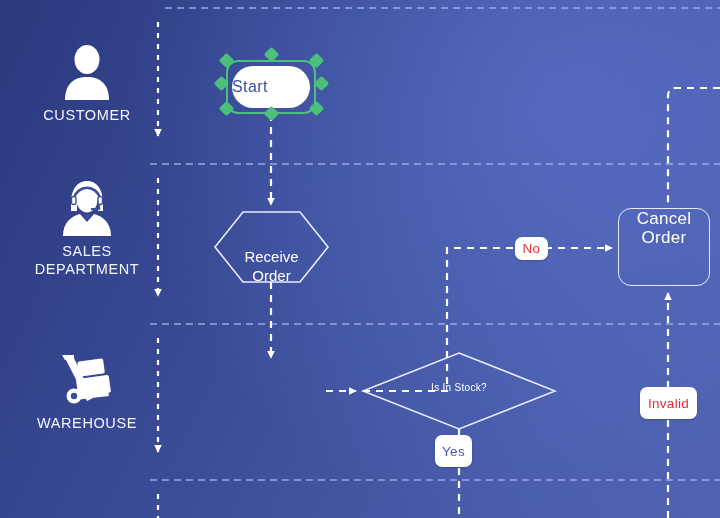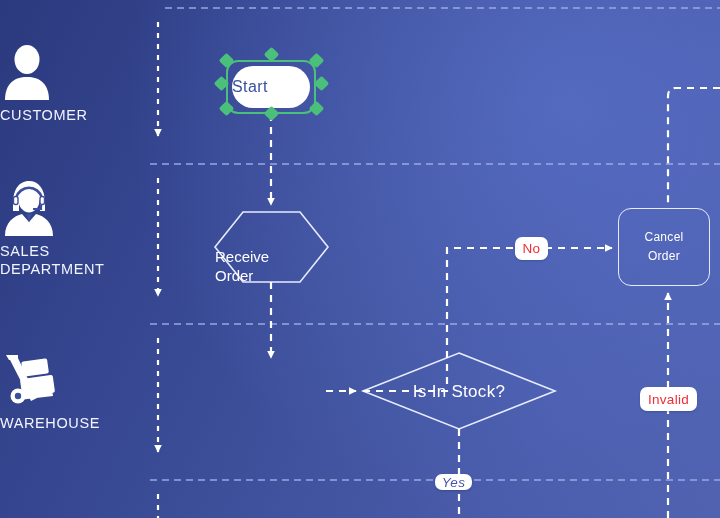--- a/index.html
+++ b/index.html
@@ -22,45 +22,47 @@
     position: absolute;
     left: 0; top: 0;
     width: 720px; height: 518px;
   }
 
   
   .lane-header {
     position: absolute;
     left: 0;
     width: 150px;
+    text-align: center;
     color: #ffffff;
     pointer-events: none;
+    padding-left: 24px;
   }
   .lane-icon {
     display: block;
     margin: 0 auto 6px auto;
     line-height: 0;
   }
   .lane-label {
     font-size: 14.5px;
     letter-spacing: 0.6px;
     line-height: 16px;
     color: #f2f4ff;
     font-weight: 400;
   }
 
   
   .node {
     position: absolute;
     display: flex;
-    align-items: center;
+    align-items: flex-start;
     justify-content: center;
     text-align: center;
     color: #ffffff;
-    font-size: 12px;
+    font-size: 17px;
     line-height: 19px;
     letter-spacing: 0.3px;
   }
   .node-rounded {
     border: 1.6px solid #e8ebff;
     border-radius: 13px;
     background: transparent;
   }
   .node-text { white-space: pre-line; }
 
@@ -106,29 +108,30 @@
     box-shadow: 0 1px 2px rgba(20,30,70,0.25);
   }
   .lbl-no    { color: #ef2d36; }
   .lbl-yes   { color: #4457a8; }
   .lbl-inval { color: #ef2d36; }
 
   
   .diamond-text {
     position: absolute;
     color: #ffffff;
-    font-size: 17px;
+    font-size: 10px;
     letter-spacing: 0.3px;
     white-space: nowrap;
   }
   .hex-text {
     position: absolute;
     color: #ffffff;
     font-size: 15px;
     line-height: 19px;
+    text-align: center;
     white-space: pre-line;
   }
 </style>
 </head>
 <body>
 
 <div id="canvas">
 
   <svg id="svg-layer" viewBox="0 0 720 518" xmlns="http://www.w3.org/2000/svg">
     <defs>
@@ -249,21 +252,21 @@
 
   <div class="node node-rounded" style="left:618px; top:208px; width:92px; height:78px;">
     <span class="node-text">Cancel
 Order</span>
   </div>
 
   <div class="edge-label lbl-no" style="left:515px; top:237px; width:33px; height:23px;">
     <span>No</span>
   </div>
 
-  <div class="edge-label lbl-yes" style="left:435px; top:474px; width:37px; height:16px;font-style:italic;">
+  <div class="edge-label lbl-yes" style="left:435px; top:435px; width:37px; height:32px;">
     <span>Yes</span>
   </div>
 
-  <div class="edge-label lbl-inval" style="left:640px; top:387px; width:57px; height:24px;">
+  <div class="edge-label lbl-inval" style="left:640px; top:387px; width:57px; height:32px;">
     <span>Invalid</span>
   </div>
 
 </div>
 
 </body></html>

